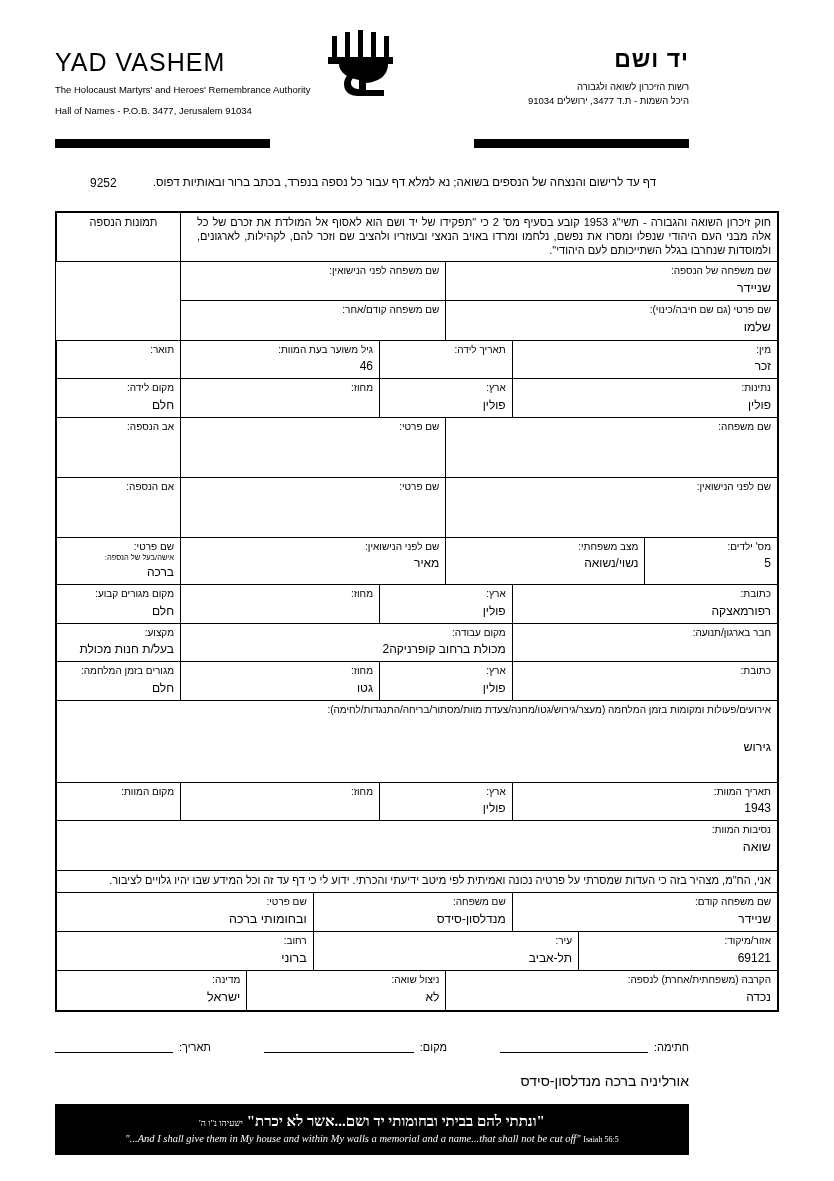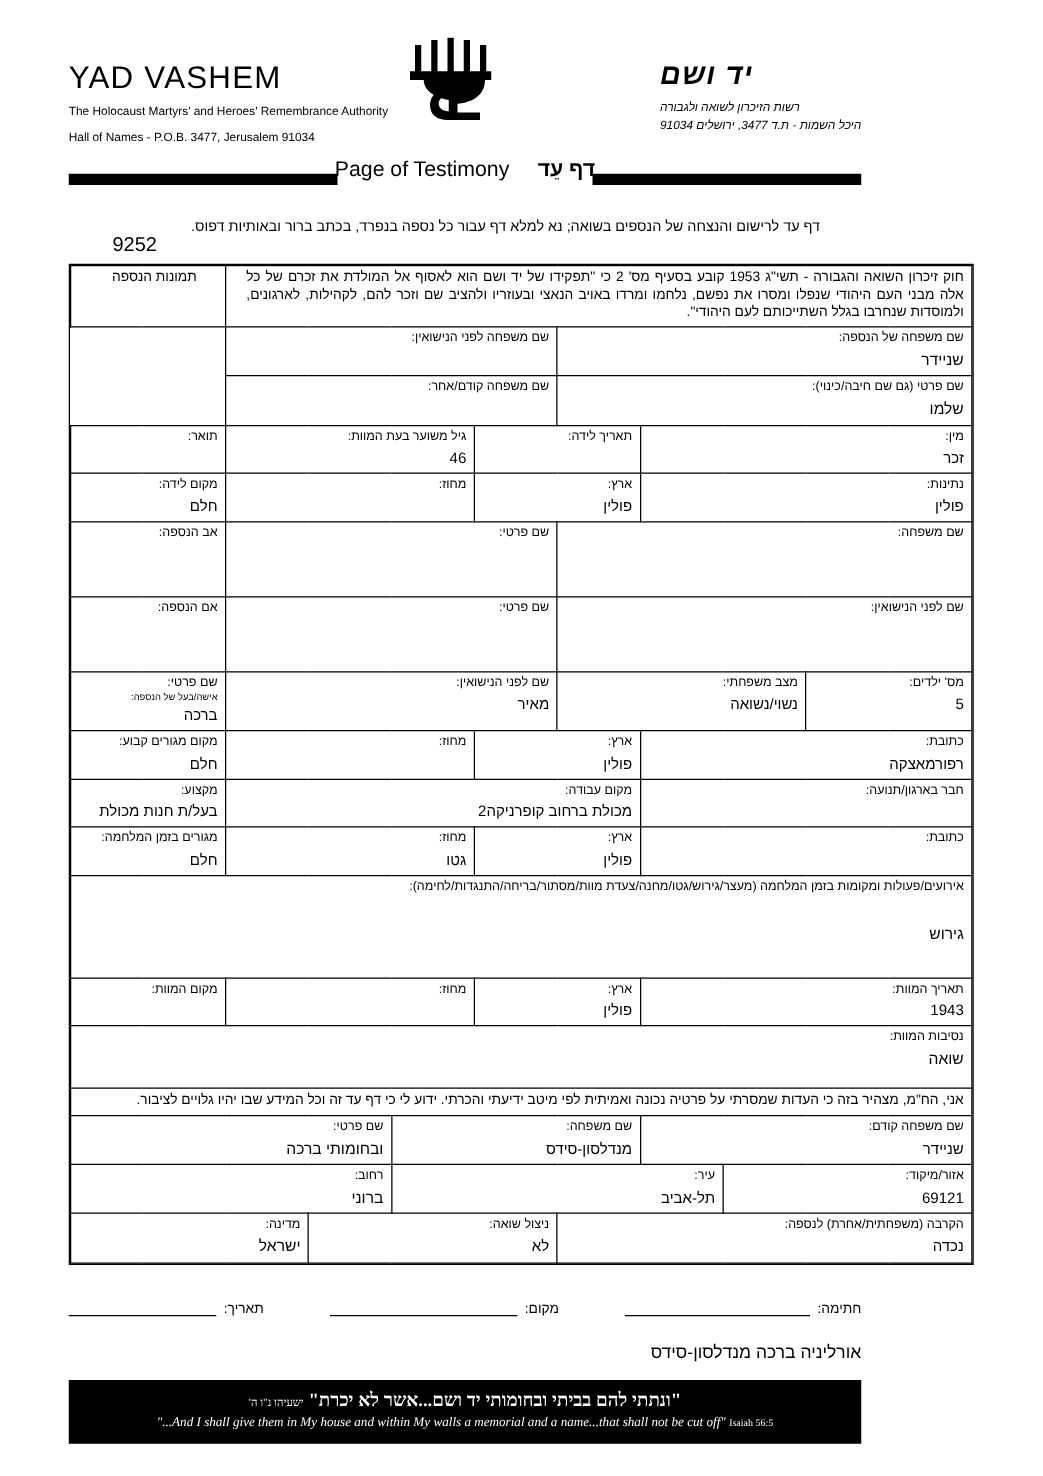--- a/index.html
+++ b/index.html
@@ -11,38 +11,38 @@
     -webkit-font-smoothing:none;
   }
   .page{position:relative;width:744px;height:1181px;box-sizing:border-box;padding:0;}
 
   
   .header{position:relative;height:120px;}
   .hdr-left{position:absolute;left:55px;top:48px;text-align:left;}
   .hdr-left .yv{font-size:25px;letter-spacing:1px;font-family:"Liberation Sans",sans-serif;}
   .hdr-left .sub1{font-size:9.5px;margin-top:7px;}
   .hdr-left .sub2{font-size:9.5px;margin-top:10px;}
-  .hdr-right{position:absolute;right:55px;top:46px;text-align:left;direction:rtl;font-style:italic;}
+  .hdr-right{position:absolute;right:55px;top:46px;text-align:right;direction:rtl;}
   .hdr-right .yvh{font-size:23px;font-weight:bold;letter-spacing:1px;}
   .hdr-right .sub1{font-size:9.5px;margin-top:8px;}
   .hdr-right .sub2{font-size:9.5px;margin-top:3px;}
   .logo{position:absolute;left:50%;top:30px;transform:translateX(-50%);width:110px;text-align:center;}
 
   
   .titleband{position:relative;height:34px;margin-top:6px;}
   .titleband .bar-l{position:absolute;left:55px;top:13px;width:215px;height:9px;background:#000;}
   .titleband .bar-r{position:absolute;right:55px;top:13px;width:215px;height:9px;background:#000;}
   .titleband .ttl{position:absolute;left:50%;top:0;transform:translateX(-50%);
       white-space:nowrap;font-size:17px;}
   .titleband .ttl .en{font-family:"Liberation Sans",sans-serif;}
   .titleband .ttl .he{font-weight:bold;margin-left:18px;}
 
   
   .subline{direction:rtl;text-align:right;font-size:11.5px;margin:16px 88px 0 60px;position:relative;}
-  .subline .num{position:absolute;left:30px;top:12px;direction:ltr;font-size:16px;text-align:right;}
+  .subline .num{position:absolute;left:30px;top:0;direction:ltr;font-size:12px;text-align:right;}
 
   
   .form{position:absolute;left:55px;top:211px;width:724px;border:1px solid #000;box-sizing:border-box;}
   table.f{border-collapse:collapse;width:100%;table-layout:fixed;direction:rtl;}
   table.f td{border:1px solid #000;vertical-align:top;padding:3px 6px 4px 16px;font-size:11px;line-height:1.25;}
   .lbl{font-size:10px;display:block;}
   .val{font-size:12px;display:block;margin-top:3px;min-height:13px;}
   .val.big{font-size:12.5px;}
   .nob{border:none !important;}
 
@@ -101,24 +101,20 @@
     <div class="hdr-right">
       <div class="yvh">יד ושם</div>
       <div class="sub1">רשות הזיכרון לשואה ולגבורה</div>
       <div class="sub2">היכל השמות - ת.ד 3477, ירושלים 91034</div>
     </div>
   </div>
 
   <div class="titleband">
     <div class="bar-l"></div>
     <div class="bar-r"></div>
-    <div class="ttl">
-      <span class="en">Page of Testimony</span>
-      <span class="he">דף עֵד</span>
-    </div>
   </div>
 
   <div class="subline">
     <span>דף עד לרישום והנצחה של הנספים בשואה; נא למלא דף עבור כל נספה בנפרד, בכתב ברור ובאותיות דפוס.</span>
     <span class="num">9252</span>
   </div>
 
   <div class="form">
     <table class="f">
       <colgroup>

